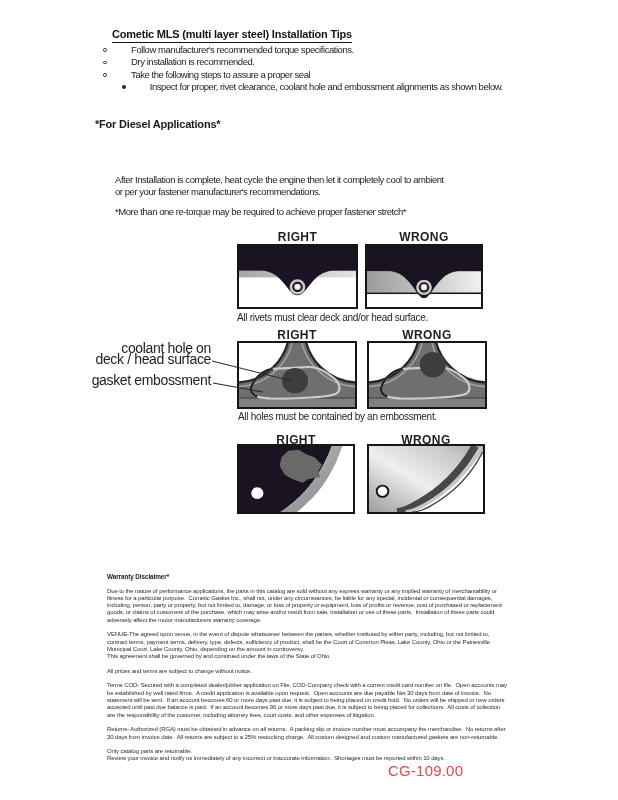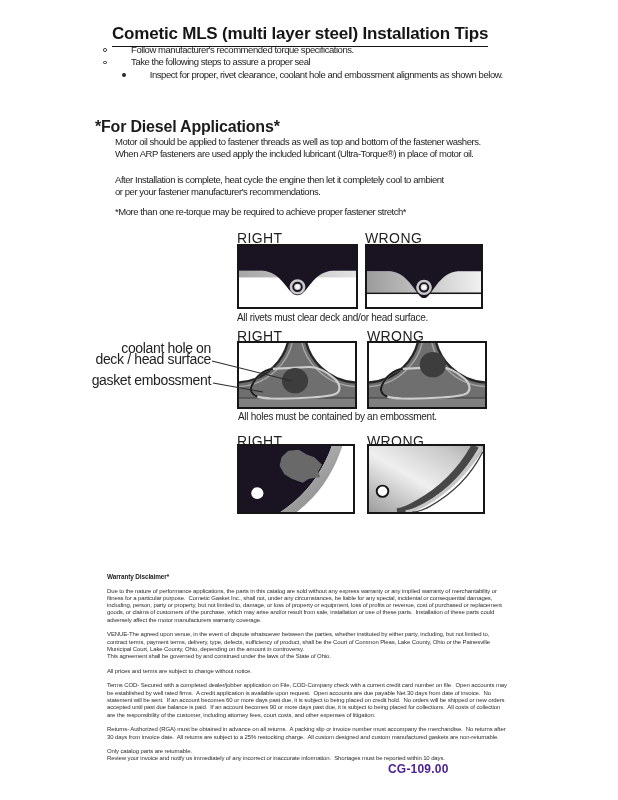--- a/index.html
+++ b/index.html
@@ -4,79 +4,79 @@
 <style>
   * { margin:0; padding:0; box-sizing:border-box; }
   html,body { background:#e9e9e9; }
   .page {
     position:relative; width:618px; height:800px; background:#ffffff;
     font-family:"Liberation Sans", sans-serif; color:#242424; overflow:hidden;
     margin:0 auto;
   }
   .abs { position:absolute; }
   .title {
-    font-size:17px; font-weight:bold; color:#151515; letter-spacing:-0.2px;
+    font-size:11px; font-weight:bold; color:#151515; letter-spacing:-0.2px;
     border-bottom:1.7px solid #151515; padding-bottom:2px; display:inline-block;
     white-space:pre;
   }
   .body-text { font-size:9.5px; letter-spacing:-0.45px; line-height:12.3px; }
   .body-text .tline, .btxt { white-space:pre;padding-left:20px; }
   .b-row { height:12.3px; display:flex; align-items:center; }
   .ob {
     width:3.6px; height:3.6px; border:1px solid #2a2a2a; border-radius:50%;
     display:inline-block; margin-right:4.5px; flex:0 0 auto;
   }
   .fb {
     width:3.8px; height:3.8px; background:#2a2a2a; border-radius:50%;
     display:inline-block; margin-right:4px; flex:0 0 auto;
   }
   .sub { padding-left:19px; }
-  .diesel-h { font-size:16px; font-weight:bold; color:#1b1b1b; letter-spacing:-0.2px; white-space:pre; }
-  .fig-label { font-size:14px; color:#1f1f1f; text-align:left; letter-spacing:0.4px; }
+  .diesel-h { font-size:11px; font-weight:bold; color:#1b1b1b; letter-spacing:-0.2px; white-space:pre; }
+  .fig-label { font-size:12px; color:#1f1f1f; text-align:center; letter-spacing:0.4px;font-weight:bold; }
   .frame { border:2px solid #161616; background:#fff; }
   .frame svg { display:block; }
   .caption { font-size:10px; letter-spacing:-0.3px; line-height:12px; color:#1f1f1f; }
   .caption .tline { white-space:pre; }
   .ann { font-size:14px; letter-spacing:-0.35px; line-height:10.8px; text-align:right; color:#222; }
   .ann .tline { white-space:pre; }
   .legal { width:424px; font-size:6px; letter-spacing:-0.12px; line-height:7.3px; color:#2e2e2e; }
   .legal-h { font-size:6.4px; font-weight:bold; letter-spacing:-0.1px; margin-bottom:7.3px; color:#222; }
   .legal-para { margin-bottom:7.3px; }
   .legal .tline { white-space:pre; }
-  .code { font-size:12px; color:#4c1d95; letter-spacing:0.2px; white-space:pre;font-weight:bold; }
+  .code { font-size:15px; color:#ef4444; letter-spacing:0.2px; white-space:pre; }
 </style>
 </head>
 <body>
 
 <div class="page">
 
   <div class="abs" style="left:112px; top:24px;">
     <span class="title">Cometic MLS (multi layer steel) Installation Tips</span>
   </div>
 
   <div class="abs body-text" style="left:103px; top:44px;">
     <div class="b-row">
       <span class="ob"></span>
       <span class="btxt">Follow manufacturer's recommended torque specifications.</span>
     </div>
     <div class="b-row">
       <span class="ob"></span>
+      <span class="btxt">Dry installation is recommended.</span>
+    </div>
+    <div class="b-row">
+      <span class="ob"></span>
       <span class="btxt">Take the following steps to assure a proper seal</span>
     </div>
     <div class="b-row sub">
       <span class="fb"></span>
       <span class="btxt">Inspect for proper, rivet clearance, coolant hole and embossment alignments as shown below.</span>
     </div>
   </div>
 
   <div class="abs diesel-h" style="left:95px; top:118px;">*For Diesel Applications*</div>
-  <div class="abs body-text" style="left:95px; top:136px;">
-      <div class="tline">Motor oil should be applied to fastener threads as well as top and bottom of the fastener washers.</div>
-      <div class="tline">When ARP fasteners are used apply the included lubricant (Ultra-Torque®) in place of motor oil.</div>
-    </div>
   <div class="abs body-text" style="left:95px; top:174px;">
       <div class="tline">After Installation is complete, heat cycle the engine then let it completely cool to ambient</div>
       <div class="tline">or per your fastener manufacturer's recommendations.</div>
     </div>
   <div class="abs body-text btxt" style="left:95px; top:206px;">*More than one re-torque may be required to achieve proper fastener stretch*</div>
 
   <div class="abs fig-label" style="left:237px; top:230px; width:121px;">RIGHT</div>
   <div class="abs fig-label" style="left:365px; top:230px; width:118px;">WRONG</div>
 
   <div class="abs frame" style="left:237px; top:244px; width:121px; height:65px;">

